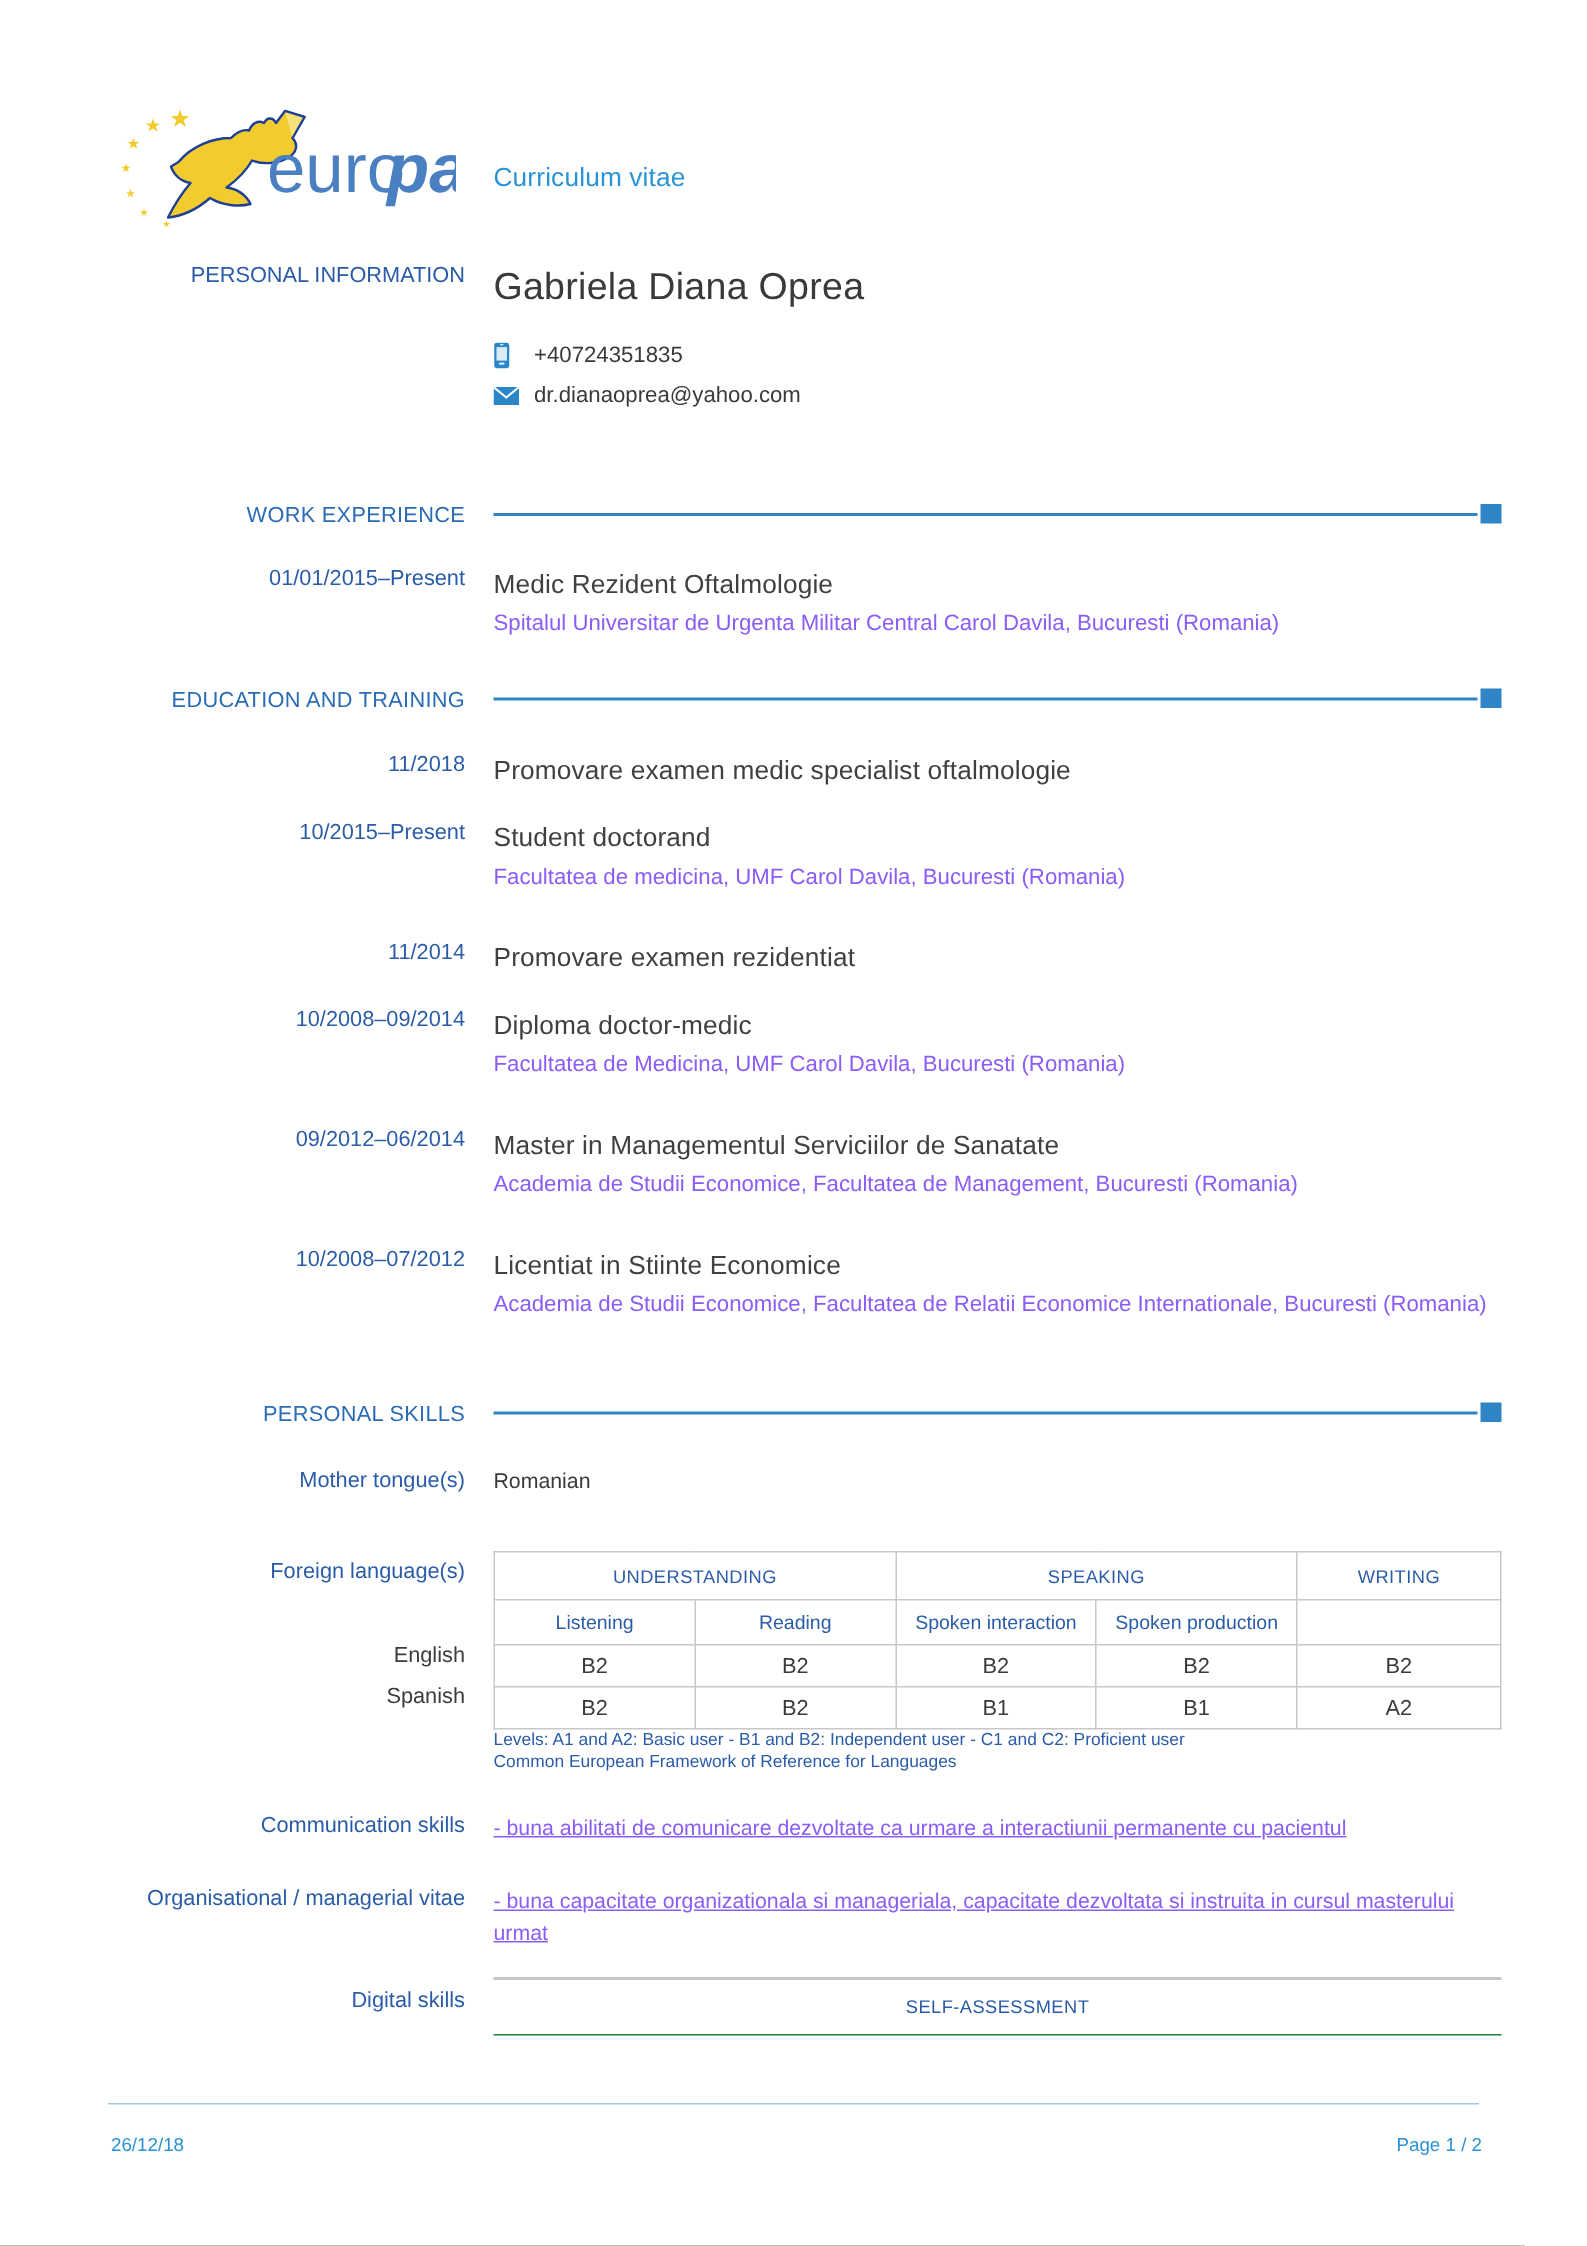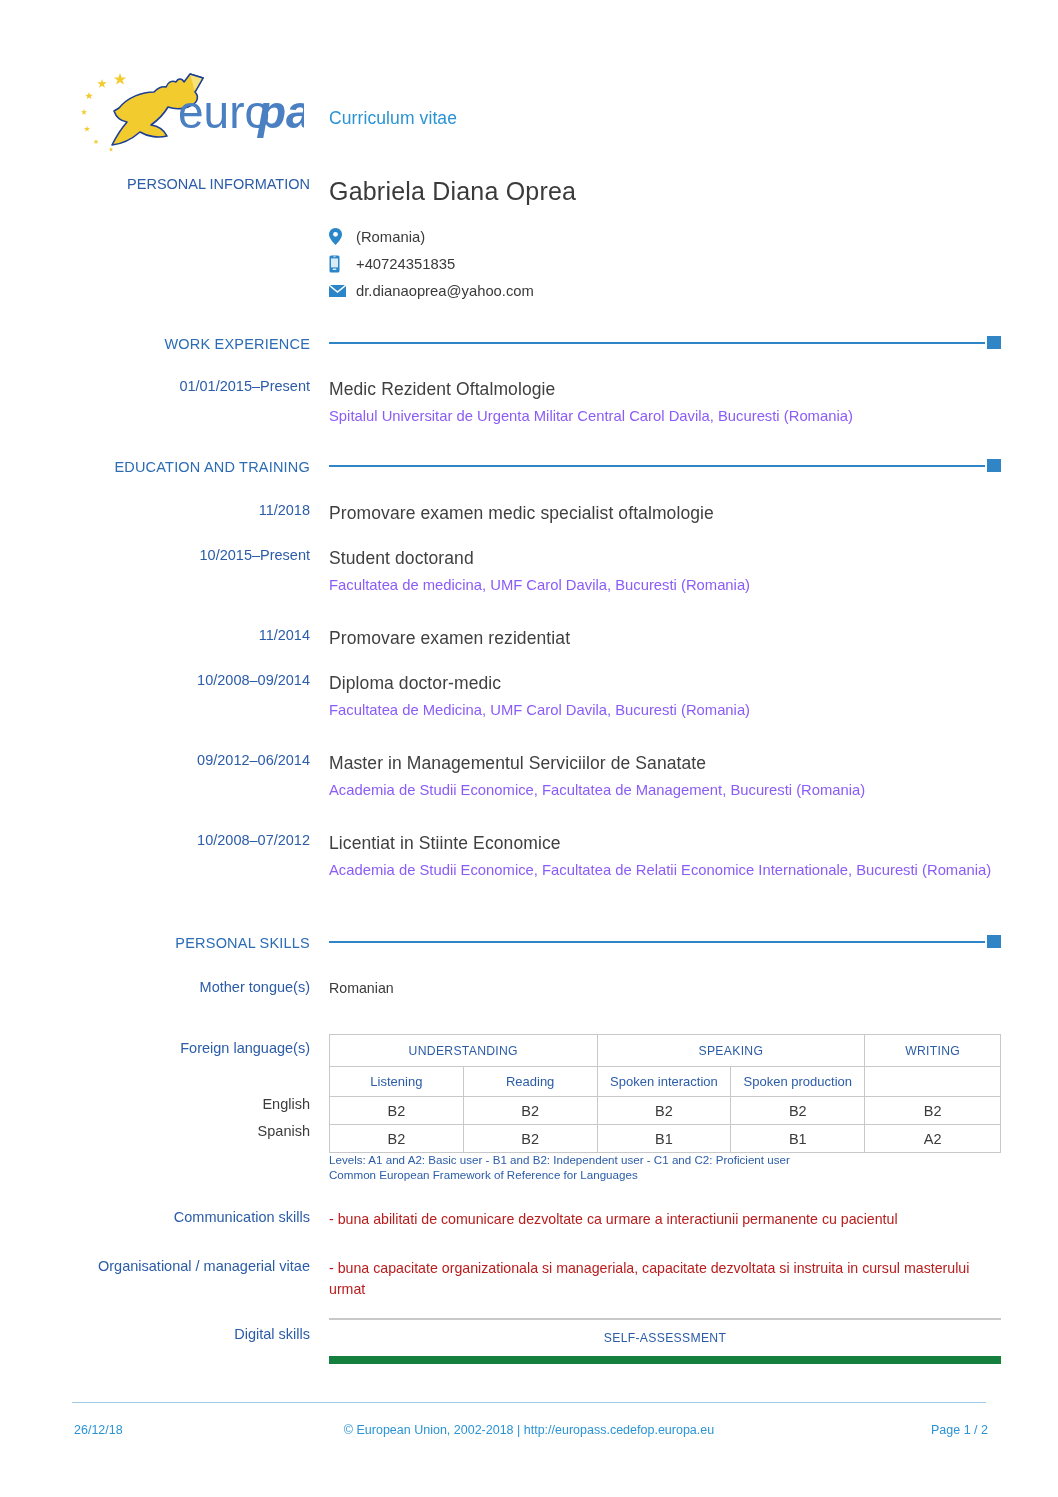--- a/index.html
+++ b/index.html
@@ -63,21 +63,21 @@
     position:absolute;right:0;top:0;width:14px;height:13px;background:#2f85c6;
   }
   
   .ttl{
     font-size:17.5px;color:#404040;line-height:22px;letter-spacing:.1px;
   }
   .sub{
     font-size:14.8px;color:#8b5cf6;line-height:20px;margin-top:6px;
   }
   .plain{font-size:14.2px;color:#3a3a3a;line-height:19px;}
-  .body-txt{font-size:14.2px;color:#b91c1c;line-height:21px;}
+  .body-txt{font-size:14.2px;color:#8b5cf6;line-height:21px;text-decoration:underline;}
   
   .lang-table{
     position:absolute;left:329px;width:672px;
     border-collapse:collapse;
   }
   .lang-table td,.lang-table th{
     border:1px solid #c8c8c8;
     font-weight:400;
     padding:0;
   }
@@ -94,21 +94,21 @@
   .lang-note{
     position:absolute;left:329px;width:672px;
     font-size:11.6px;color:#2b5ca8;line-height:15px;
   }
   .lang-note .u{}
   
   .sa-table{
     position:absolute;left:329px;width:672px;border-collapse:collapse;
   }
   .sa-table td{
-    border-top:2px solid #c8c8c8;border-bottom:8px solid #15803d;
+    border-top:2px solid #c8c8c8;border-bottom:1px solid #15803d;
     height:34px;text-align:center;color:#2b5ca8;font-size:12.2px;
     letter-spacing:.3px;
   }
   
   .footer{
     position:absolute;left:0;bottom:0;width:1058px;height:95px;
   }
   .footer .fline{
     position:absolute;left:72px;top:0;width:914px;height:1px;background:#9fc9e6;
   }
@@ -152,29 +152,20 @@
 
     <div class="cv-title">Curriculum vitae</div>
   </div>
 
   <div class="row" style="top:176px;">
     <div class="lbl">PERSONAL INFORMATION</div>
     <div class="val">
       <div class="name">Gabriela Diana Oprea</div>
       <div class="contact-list">
 
-        <div class="contact">
-          <span class="ic">
-            <svg width="13" height="17" viewBox="0 0 13 17">
-              <path d="M6.5 0C2.9 0 0 2.9 0 6.5C0 11 6.5 17 6.5 17S13 11 13 6.5C13 2.9 10.1 0 6.5 0Z" fill="#2a86c8"></path>
-              <circle cx="6.5" cy="6.3" r="2.4" fill="#ffffff"></circle>
-            </svg>
-          </span>
-          <span class="tx">(Romania)</span>
-        </div>
 
         <div class="contact">
           <span class="ic">
             <svg width="11" height="18" viewBox="0 0 11 18">
               <rect x="0.5" y="0.5" width="10" height="17" rx="1.6" fill="#2a86c8"></rect>
               <rect x="2" y="3.4" width="7" height="9" fill="#d8ecf8"></rect>
               <rect x="3.6" y="13.6" width="3.8" height="1.5" rx="0.7" fill="#d8ecf8"></rect>
               <rect x="4.4" y="1.3" width="2.2" height="0.9" fill="#d8ecf8"></rect>
             </svg>
           </span>
@@ -348,17 +339,16 @@
     <tbody>
       <tr>
         <td>SELF-ASSESSMENT</td>
       </tr>
     </tbody>
   </table>
 
   <div class="footer">
     <div class="fline"></div>
     <div class="f-left">26/12/18</div>
-    <div class="f-mid">© European Union, 2002-2018 | http://europass.cedefop.europa.eu</div>
     <div class="f-right">Page 1 / 2</div>
   </div>
 
 </div>
 
 </body></html>

